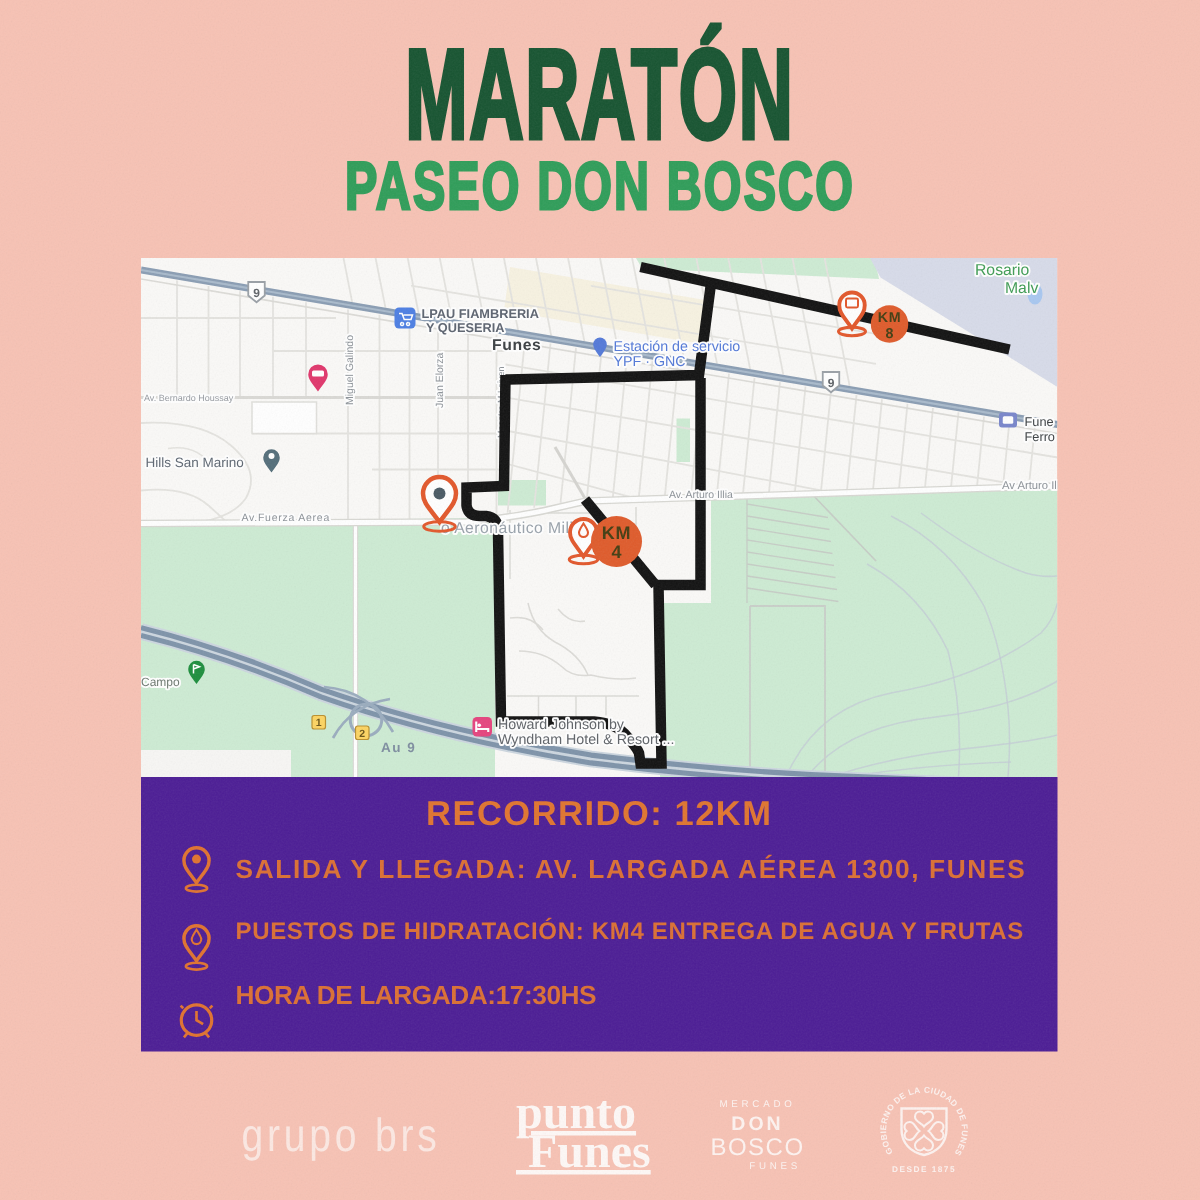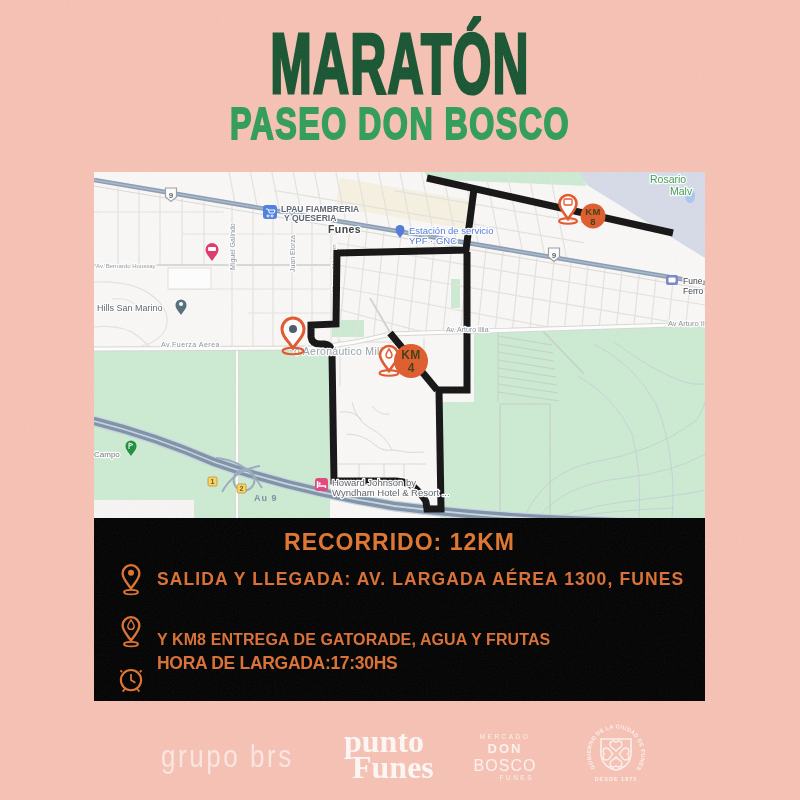--- a/index.html
+++ b/index.html
@@ -8,21 +8,21 @@
 .noise{position:absolute;inset:0;opacity:.085;pointer-events:none;z-index:50;}
 .t1{position:absolute;top:21px;left:0;width:800px;text-align:center;
   font-weight:bold;font-size:85px;color:#175431;letter-spacing:2px;
   -webkit-text-stroke:3.2px #175431;transform:scaleX(.587);transform-origin:400px 0;
   white-space:nowrap;line-height:1;}
 .t2{position:absolute;top:101px;left:0;width:800px;text-align:center;
   font-weight:bold;font-size:45px;color:#2f9d59;letter-spacing:2px;
   -webkit-text-stroke:2px #2f9d59;transform:scaleX(.717);transform-origin:400px 0;
   white-space:nowrap;line-height:1;}
 #map{position:absolute;left:94px;top:172px;width:611px;height:346px;overflow:hidden;}
-#panel{position:absolute;left:94px;top:518px;width:611px;height:183px;background:#000000;text-decoration:underline;}
+#panel{position:absolute;left:94px;top:518px;width:611px;height:183px;background:#4c1d95;text-decoration:underline;}
 .ptitle{position:absolute;top:12px;left:0;width:611px;text-align:center;
   font-weight:bold;font-size:23px;color:#e0742f;letter-spacing:1px;}
 .prow{position:absolute;left:63px;color:#db6f33;font-weight:bold;white-space:nowrap;}
 .picon{position:absolute;left:22px;width:30px;}
 .lg{position:absolute;color:rgba(255,255,255,.82);}
 </style>
 </head>
 <body>
 <div class="t1">MARATÓN</div>
 <div class="t2">PASEO DON BOSCO</div>
@@ -228,25 +228,25 @@
     <path d="M17,32 c-6,-8.5 -9.5,-11.5 -9.5,-17 a9.5,9.5 0 1 1 19,0 c0,5.5 -3.5,8.5 -9.5,17 z" fill="none" stroke="#e0722f" stroke-width="2.6"></path>
     <path d="M17,8.5 c-2.4,3.6 -3.6,5.4 -3.6,7.2 a3.6,3.6 0 0 0 7.2,0 c0,-1.8 -1.2,-3.6 -3.6,-7.2 z" fill="none" stroke="#e0722f" stroke-width="1.6"></path>
   </svg>
   <svg class="picon" style="top:146px" width="34" height="34" viewBox="0 0 34 34">
     <circle cx="17" cy="16" r="11.5" fill="none" stroke="#e0722f" stroke-width="2.4"></circle>
     <path d="M17,9 L17,16 L22,19" fill="none" stroke="#e0722f" stroke-width="2"></path>
     <path d="M10,26 l-2.5,3 M24,26 l2.5,3" stroke="#e0722f" stroke-width="2"></path>
     <path d="M7,7 l-2,-2 M27,7 l2,-2" stroke="#e0722f" stroke-width="2"></path>
   </svg>
   <div class="prow" style="top:51px;font-size:17.5px;letter-spacing:1.1px;">SALIDA Y LLEGADA: AV. LARGADA AÉREA 1300, FUNES</div>
-  <div class="prow" style="top:113px;font-size:16px;letter-spacing:.1px;">Y KM8 ENTREGA DE GATORADE, AGUA Y FRUTAS</div>
+  <div class="prow" style="top:95px;font-size:16px;letter-spacing:.45px;">PUESTOS DE HIDRATACIÓN: KM4 ENTREGA DE AGUA Y FRUTAS</div>
   <div class="prow" style="top:135px;font-size:17.5px;letter-spacing:-.3px;">HORA DE LARGADA:17:30HS</div>
 </div>
 <div class="lg" style="left:161px;top:739px;font-size:31px;letter-spacing:3px;color:rgba(255,255,255,.62);transform:scaleX(.84);transform-origin:0 0;">grupo brs</div>
-<div class="lg" style="left:344px;top:728px;font-family:'Liberation Serif',serif;font-weight:bold;font-size:32px;line-height:26px;color:rgba(255,255,255,.88);">punto<br>&nbsp;Funes</div>
+<div class="lg" style="left:344px;top:728px;font-family:'Liberation Serif',serif;font-weight:bold;font-size:32px;line-height:26px;color:rgba(255,255,255,.88);text-decoration:underline;">punto<br>&nbsp;Funes</div>
 <div class="lg" style="left:470px;top:733px;width:70px;text-align:center;color:rgba(255,255,255,.8);">
   <div style="font-size:6.5px;letter-spacing:2.5px;">MERCADO</div>
   <div style="font-size:13px;font-weight:bold;letter-spacing:2px;line-height:17px;">DON</div>
   <div style="font-size:16px;font-weight:normal;letter-spacing:1px;line-height:17px;">BOSCO</div>
   <div style="font-size:6.5px;letter-spacing:2.5px;text-align:right;padding-right:6px;">FUNES</div>
 </div>
 <svg class="lg" style="left:584px;top:721px;" width="64" height="64" viewBox="0 0 64 64">
   <g fill="none" stroke="rgba(255,255,255,.72)">
     <path id="arc1" d="M12.0,48.0 A25.2,25.2 0 1 1 52.0,48.0" stroke="none"></path>
     <path d="M14,24 h36 v16 a18,14 0 0 1 -18,14 a18,14 0 0 1 -18,-14 z" stroke-width="1.6" transform="translate(0,-1)" opacity="0"></path>

